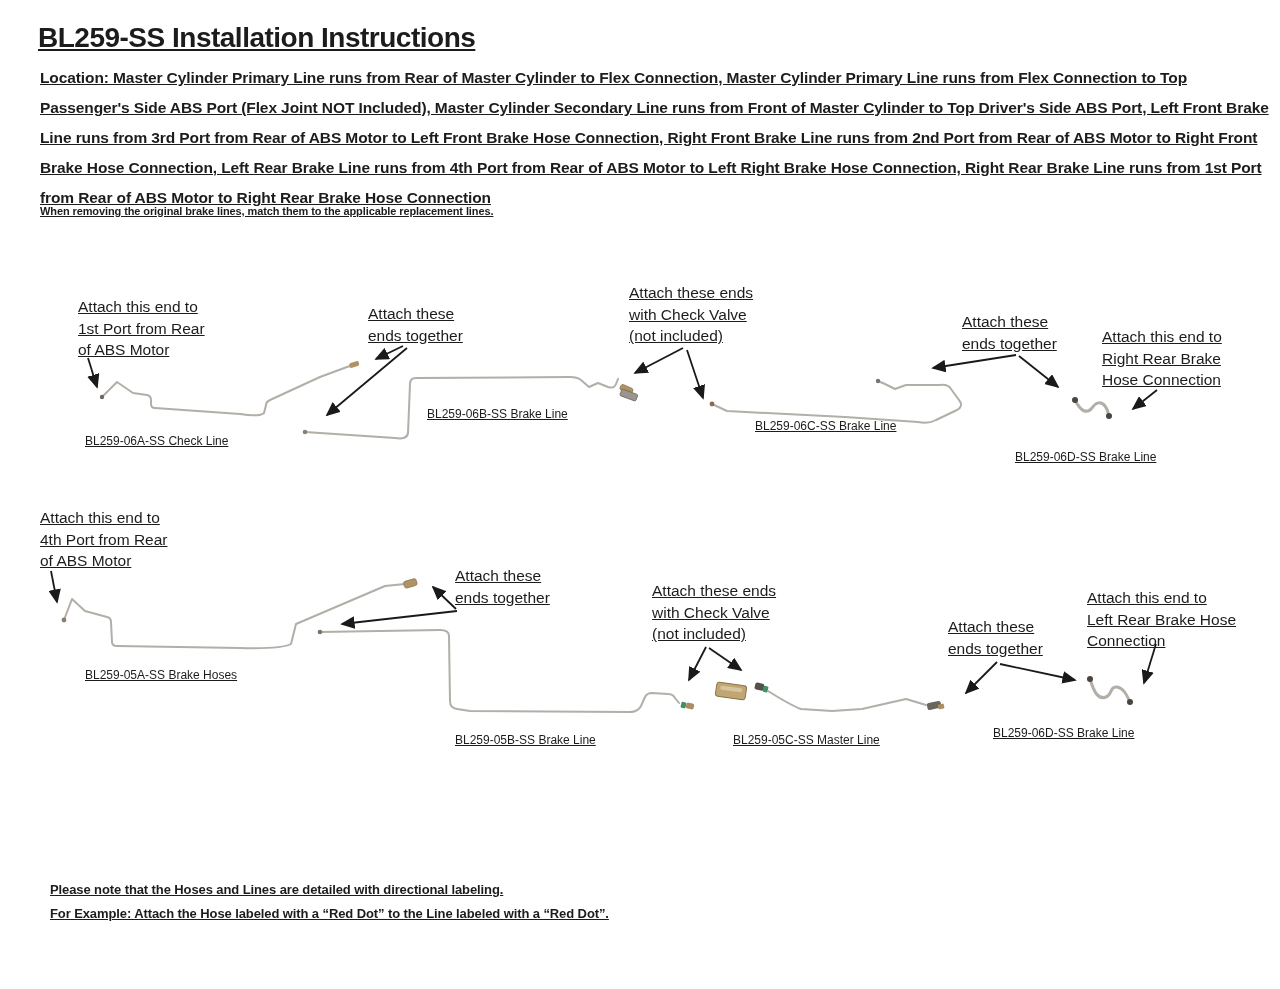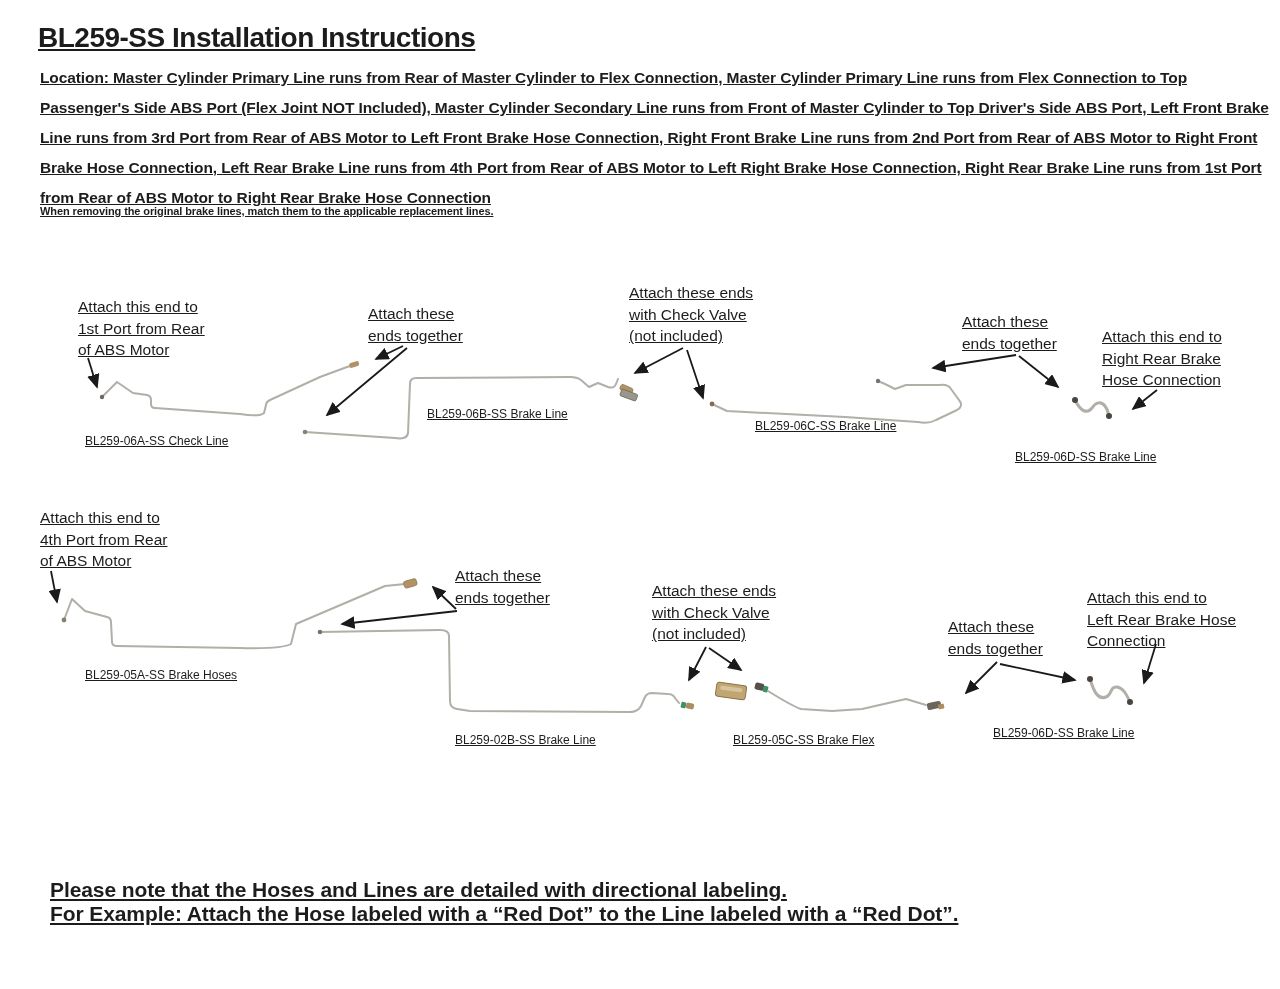--- a/index.html
+++ b/index.html
@@ -3,21 +3,21 @@
 <meta charset="utf-8">
 <style>
   html,body{margin:0;padding:0;background:#ffffff;}
   body{width:1280px;height:989px;position:relative;overflow:hidden;
        font-family:"Liberation Sans",sans-serif;color:#1c1c1c;}
   .abs{position:absolute;text-decoration:underline;}
   .title{left:38px;top:22px;font-size:28px;font-weight:bold;letter-spacing:-0.5px;}
   .para{left:40px;top:63px;width:1234px;font-size:15.5px;font-weight:bold;
         line-height:30px;letter-spacing:-0.1px;}
   .when{left:40px;top:205px;font-size:11px;font-weight:bold;letter-spacing:-0.1px;}
-  .footer{left:50px;top:878px;font-size:21px;font-weight:bold;line-height:23.5px;
+  .footer{left:50px;top:878px;font-size:13px;font-weight:bold;line-height:23.5px;
           letter-spacing:-0.1px;white-space:pre-line;}
   .ann{font-size:15.5px;line-height:21.5px;white-space:pre-line;}
   .lbl{font-size:12px;margin-top:14px;}
   svg{position:absolute;left:0;}
   .bl{fill:none;stroke:#b2aea8;stroke-width:2;stroke-linejoin:round;stroke-linecap:round;}
   .arrow{fill:none;stroke:#1a1a1a;stroke-width:1.8;}
 </style>
 </head>
 <body>
 
@@ -148,18 +148,18 @@
 <div class="abs ann" style="left:652px;top:580px">Attach these ends
 with Check Valve
 (not included)</div>
 <div class="abs ann" style="left:948px;top:616px">Attach these
 ends together</div>
 <div class="abs ann" style="left:1087px;top:587px">Attach this end to
 Left Rear Brake Hose
 Connection</div>
 
 <div class="abs lbl" style="left:85px;top:654px">BL259-05A-SS Brake Hoses</div>
-<div class="abs lbl" style="left:455px;top:719px">BL259-02B-SS Brake Line</div>
-<div class="abs lbl" style="left:733px;top:719px">BL259-05C-SS Brake Flex</div>
+<div class="abs lbl" style="left:455px;top:719px">BL259-05B-SS Brake Line</div>
+<div class="abs lbl" style="left:733px;top:719px">BL259-05C-SS Master Line</div>
 <div class="abs lbl" style="left:993px;top:712px">BL259-06D-SS Brake Line</div>
 
 <div class="abs footer">Please note that the Hoses and Lines are detailed with directional labeling.
 For Example: Attach the Hose labeled with a “Red Dot” to the Line labeled with a “Red Dot”.</div>
 
 </body></html>

